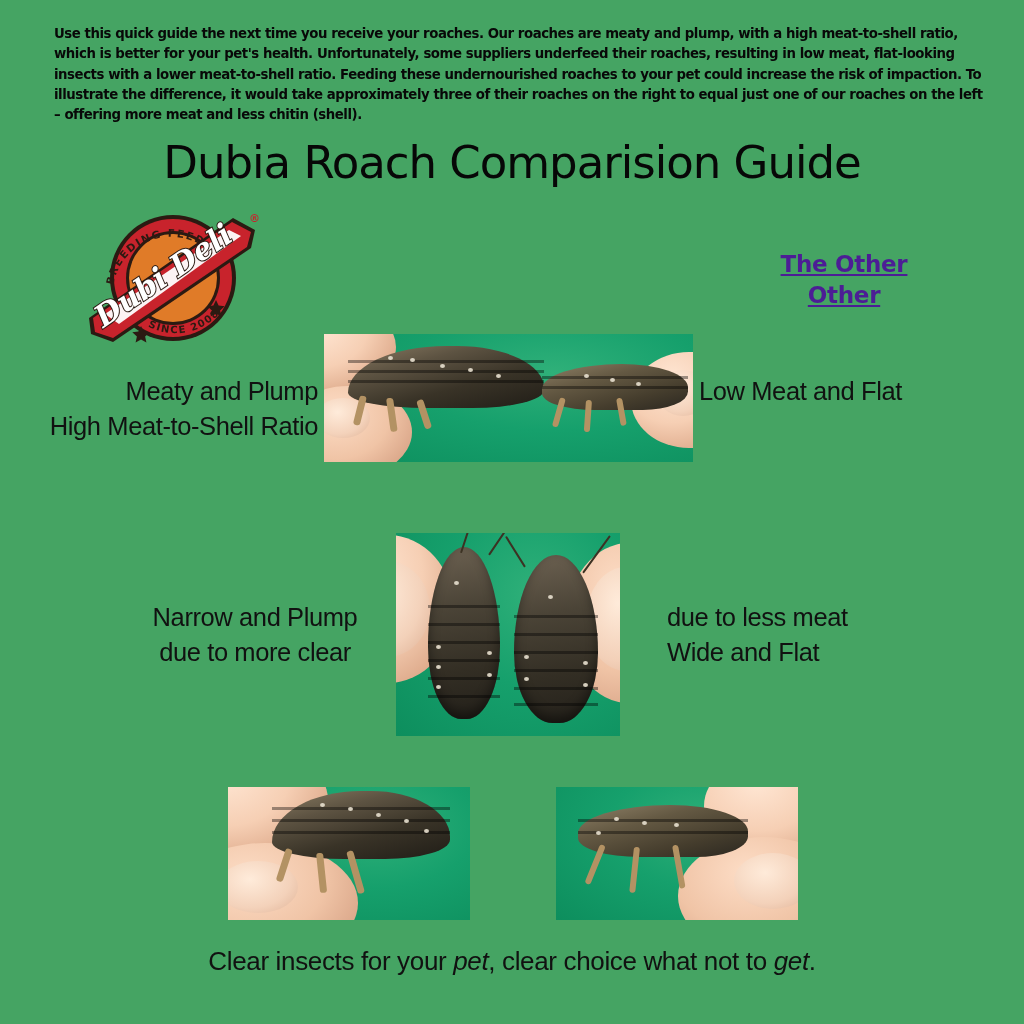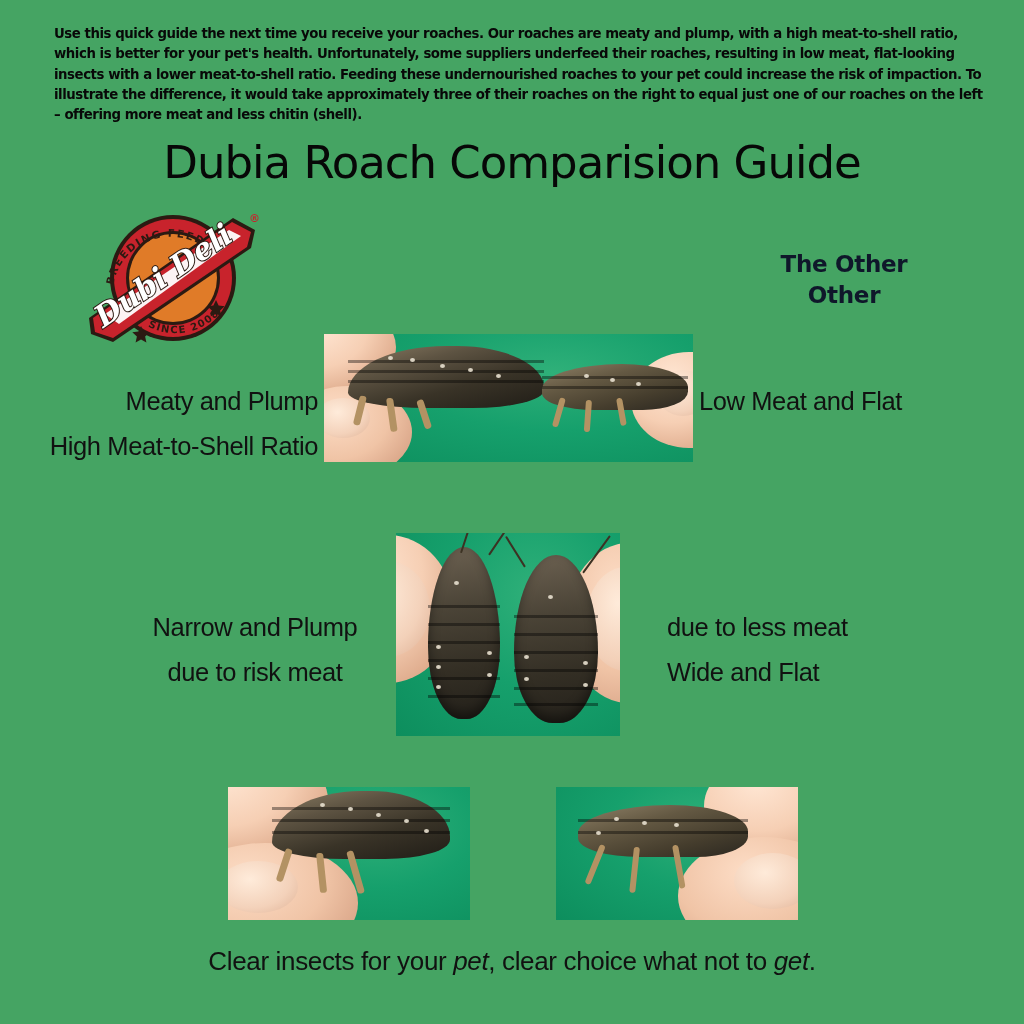--- a/index.html
+++ b/index.html
@@ -66,35 +66,36 @@
     position: absolute;
     left: 728px;
     top: 249px;
     width: 232px;
     text-align: center;
     font-family: "DejaVu Sans", sans-serif;
     font-size: 23px;
     font-weight: bold;
     line-height: 31px;
     letter-spacing: -0.3px;
-    color: #0f172a;
+    color: #4c1d95;
+    text-decoration: underline;
   }
   .other-guys span { display: block; }
 
   
   .caption {
     position: absolute;
     font-family: "Liberation Sans", sans-serif;
     font-size: 25.5px;
     line-height: 35px;
     letter-spacing: -0.4px;
     color: #111111;
     white-space: nowrap;
   }
-  .caption span { display: block; margin-top: 10px; }
+  .caption span { display: block; }
 
   .cap-r1-left  { left: 8px;   top: 374px; width: 310px; text-align: right; }
   .cap-r1-right { left: 699px; top: 374px; width: 320px; text-align: left; }
   .cap-r2-left  { left: 130px; top: 600px; width: 250px; text-align: center; }
   .cap-r2-right { left: 667px; top: 600px; width: 260px; text-align: left; }
 
   .closing {
     position: absolute;
     left: 0;
     top: 946px;
@@ -328,21 +329,21 @@
         <div class="spot" style="right:10px; top:128px;"></div>
         <div class="spot" style="left:34px; top:40px;"></div>
       </div>
       <div class="antenna" style="left:128px; top:-2px; height:36px; transform:rotate(-32deg);"></div>
       <div class="antenna" style="left:186px; top:-6px; height:46px; transform:rotate(36deg);"></div>
     </div>
   </div>
 
   <div class="caption cap-r2-left">
     <span>Narrow and Plump</span>
-    <span>due to risk meat</span>
+    <span>due to more clear</span>
   </div>
   <div class="caption cap-r2-right">
     <span>due to less meat</span>
     <span>Wide and Flat</span>
   </div>
 
   <div class="photo" style="left:228px; top:787px; width:242px; height:133px;">
     <div class="scene">
       <div class="bg-green"></div>
       <div class="finger" style="left:-60px; top:-42px; width:160px; height:110px;"></div>

